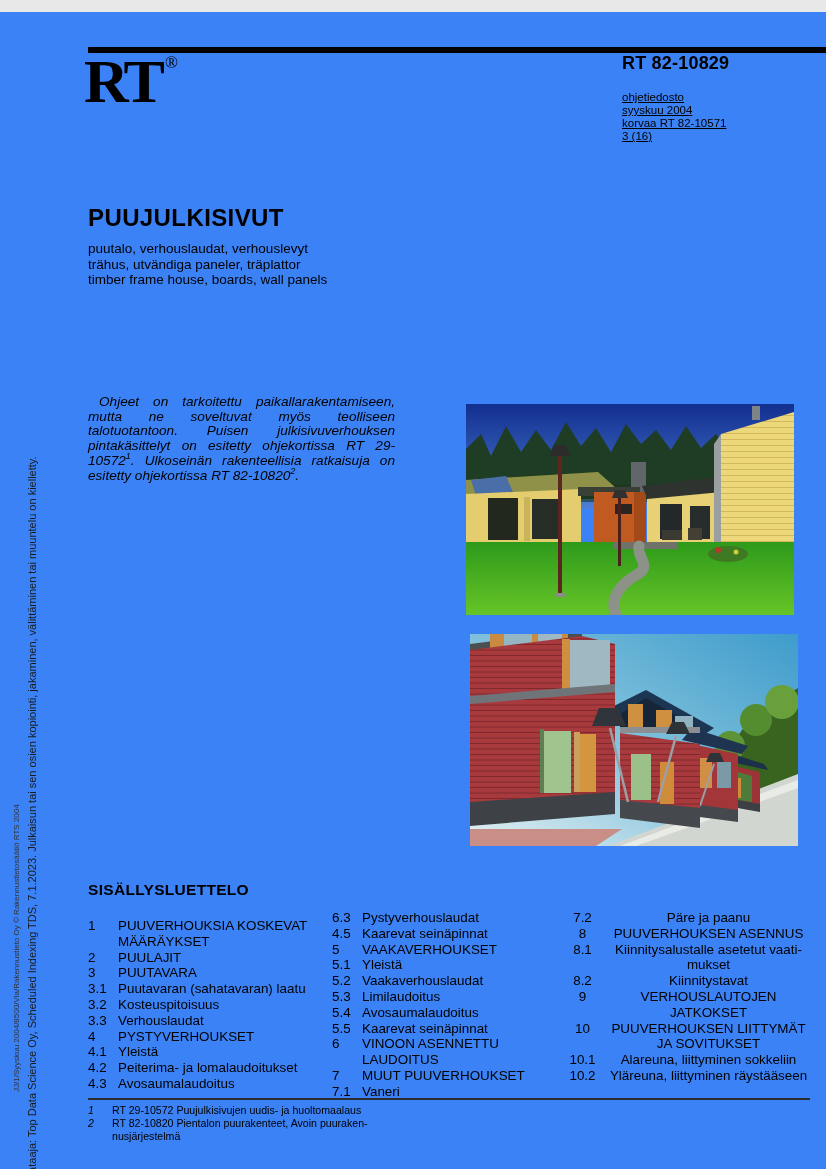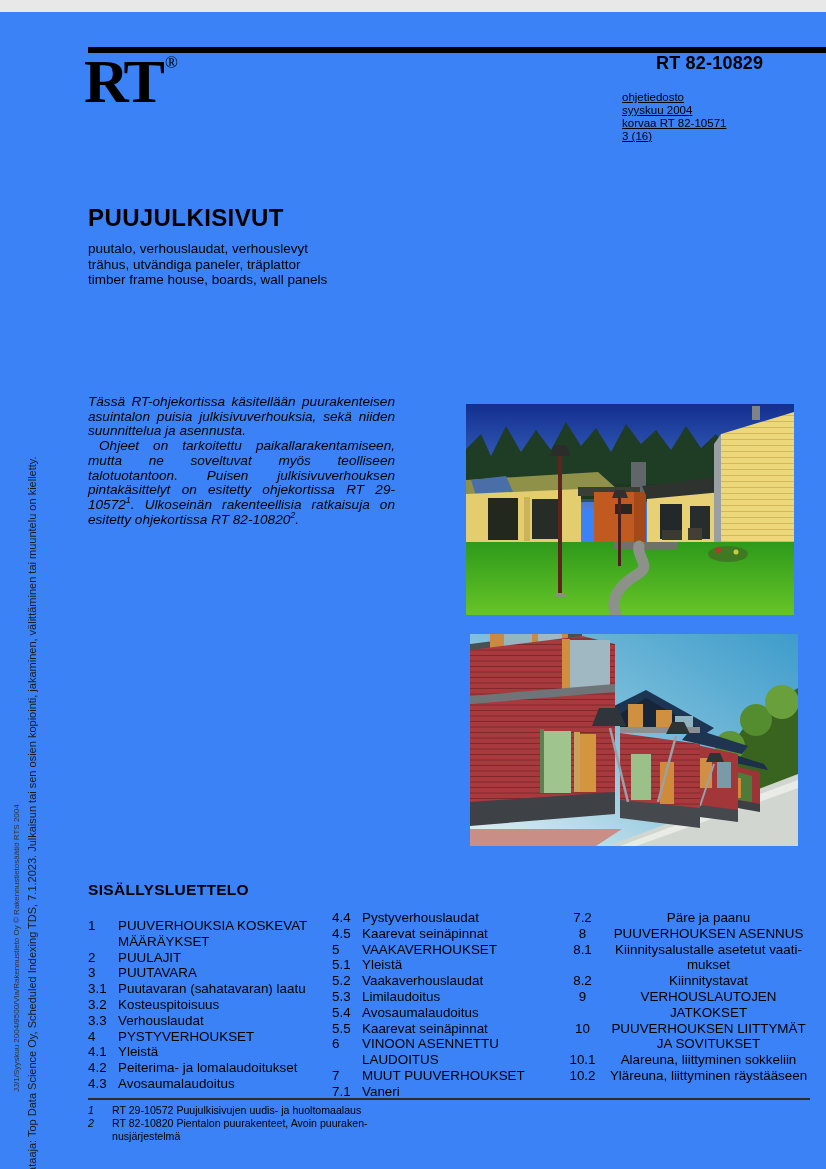--- a/index.html
+++ b/index.html
@@ -5,21 +5,21 @@
   html,body{margin:0;padding:0;background:#e8e8e8;}
   .page{position:relative;width:826px;height:1169px;background:#3b82f6;
         font-family:"Liberation Sans",sans-serif;color:#000;overflow:hidden;margin:12px auto;}
   .abs{position:absolute;}
 
   
   .topbar{left:88px;top:35px;width:738px;height:6px;background:#000;}
   .rt-logo{left:84px;top:38px;font-family:"Liberation Serif",serif;font-weight:700;
            font-size:62px;line-height:1;letter-spacing:-3px;}
   .rt-reg{font-size:17px;font-weight:400;vertical-align:34px;letter-spacing:0;margin-left:3px;}
-  .doc-number{left:656px;top:41px;font-size:18px;font-weight:700;letter-spacing:0.2px;}
+  .doc-number{left:622px;top:41px;font-size:18px;font-weight:700;letter-spacing:0.2px;}
   .doc-meta{left:622px;top:79px;font-size:11.5px;line-height:13px;text-decoration:underline;}
 
   
   .doc-title{left:88px;top:192px;font-size:24px;font-weight:700;letter-spacing:0.4px;}
   .subtitle{left:88px;top:229px;font-size:13.5px;line-height:15.5px;}
 
   
   .intro{left:88px;top:383px;width:307px;font-style:italic;font-size:13.6px;
          line-height:14.7px;text-align:justify;}
   .intro p{margin:0;}
@@ -73,21 +73,20 @@
   <div class="abs vtext vtext-inner">JJ/1/Syyskuu 2004/8500/Vla/Rakennustieto Oy   © Rakennustietosäätiö RTS 2004</div>
 
   <div class="abs doc-title">PUUJULKISIVUT</div>
   <div class="abs subtitle">
     <div>puutalo, verhouslaudat, verhouslevyt</div>
     <div>trähus, utvändiga paneler, träplattor</div>
     <div>timber frame house, boards, wall panels</div>
   </div>
 
   <div class="abs intro">
-    <p><span>Tässä RT-ohjekortissa käsitellään puu­rakenteisen asuintalon puisia julkisivu­verhouksia, sekä niiden suunnittelua ja asennusta.</span></p>
     <p class="cont"><span>Ohjeet on tarkoitettu paikallarakenta­miseen, mutta ne soveltuvat myös teolli­seen talotuotantoon. Puisen julkisivuver­houksen pintakäsittelyt on esitetty ohje­kortissa RT 29-10572</span><sup>1</sup><span>. Ulkoseinän ra­kenteellisia ratkaisuja on esitetty ohje­kortissa RT 82-10820</span><sup>2</sup><span>.</span></p>
   </div>
 
   <div class="abs photo1">
     <svg viewBox="0 0 328 211" preserveAspectRatio="none" aria-hidden="true">
       <defs>
         <linearGradient id="sky1" x1="0" y1="0" x2="0" y2="1">
           <stop offset="0" stop-color="#132f8f"></stop>
             <stop offset="1" stop-color="#4d7fd6"></stop>
         </linearGradient>
@@ -277,21 +276,21 @@
       </div>
 
       <div class="toc-row">
         <span class="toc-num">4.3</span>
         <span class="toc-text">Avosaumalaudoitus</span>
       </div>
     </div>
   <div class="abs toc-col toc-col2">
 
       <div class="toc-row">
-        <span class="toc-num">4.4</span>
+        <span class="toc-num">6.3</span>
         <span class="toc-text">Pystyverhouslaudat</span>
       </div>
 
       <div class="toc-row">
         <span class="toc-num">4.5</span>
         <span class="toc-text">Kaarevat seinäpinnat</span>
       </div>
 
       <div class="toc-row">
         <span class="toc-num">5</span>

